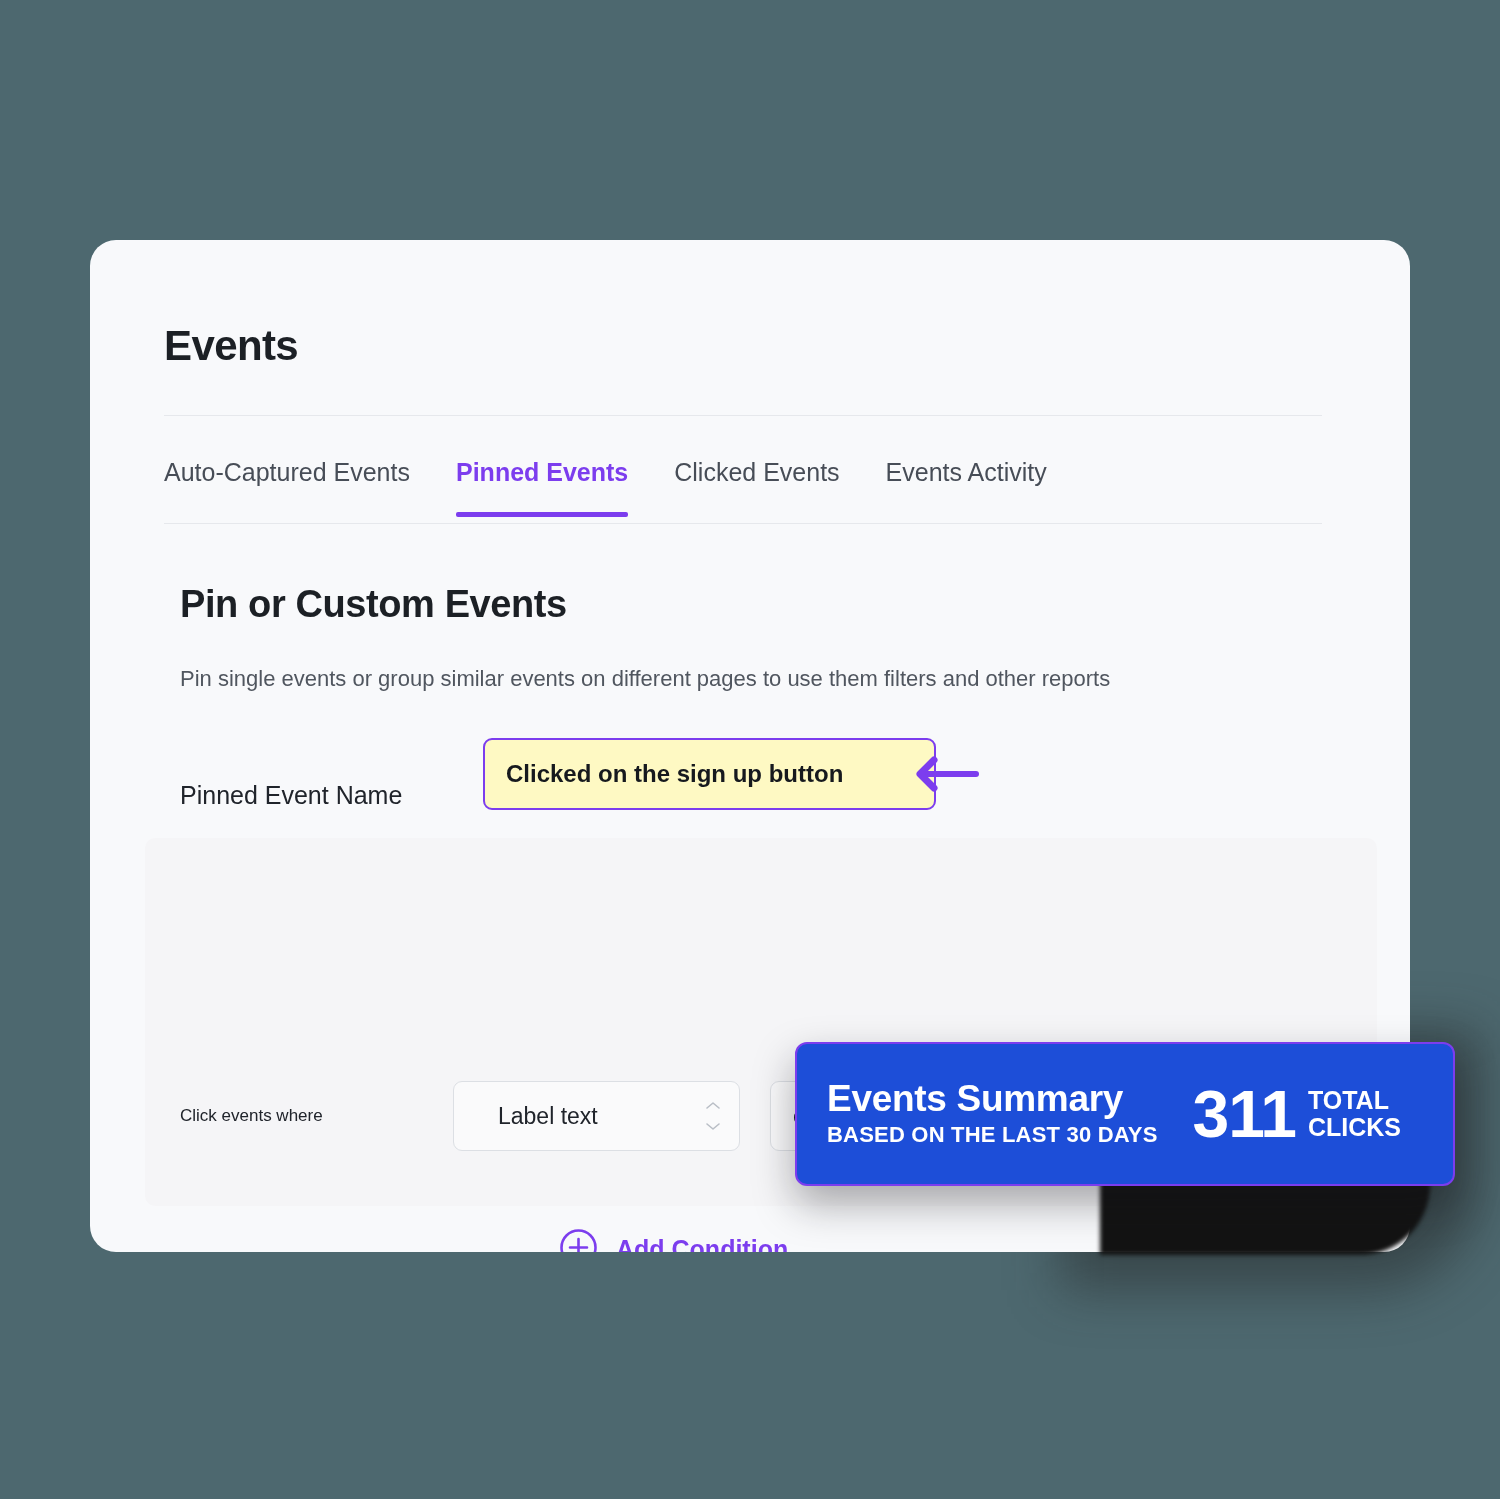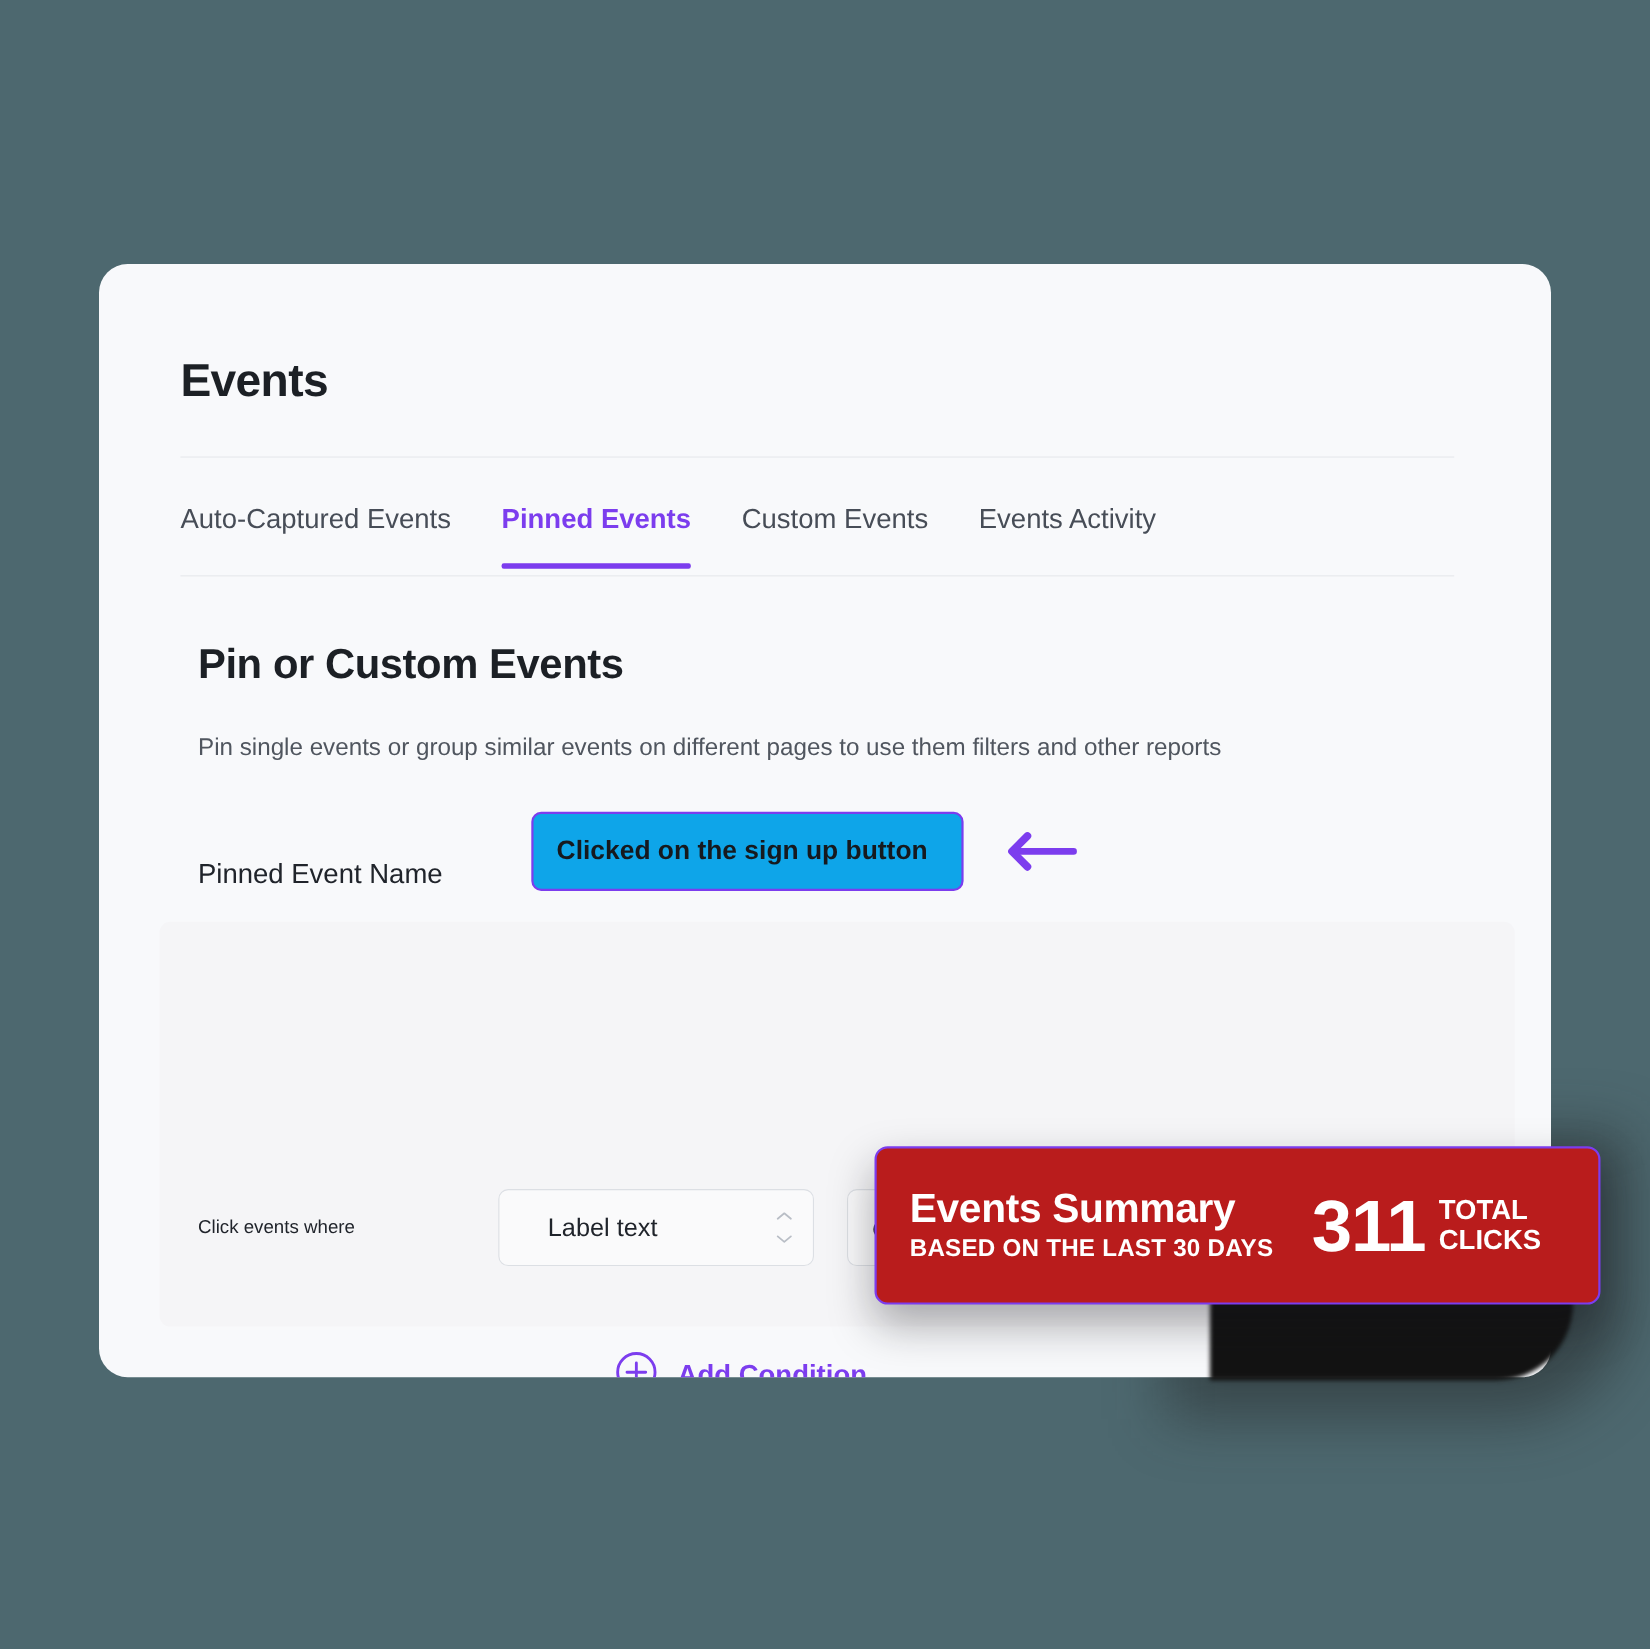--- a/index.html
+++ b/index.html
@@ -149,25 +149,25 @@
     top: 498px;
     display: flex;
     align-items: flex-end;
   }
   .name-label {
     font-size: 25px;
     color: #20242b;
     width: 303px;
   }
   .name-input {
-    width: 393px;
+    width: 453px;
     height: 72px;
     border: 2px solid #7c3dee;
     border-radius: 9px;
-    background: #0ea5e9;
+    background: #fef9c3;
     display: flex;
     align-items: center;
     padding-left: 21px;
     font-size: 24px;
     font-weight: bold;
     color: #16191e;
     cursor: text;
   }
 
   .pointer-arrow {
@@ -250,21 +250,21 @@
     color: #7c3dee;
   }
 
   
   .summary-card {
     position: absolute;
     left: 795px;
     top: 1042px;
     width: 660px;
     height: 144px;
-    background: #b91c1c;
+    background: #1d4ed8;
     border: 2px solid #7c3dee;
     border-radius: 12px;
     display: flex;
     align-items: center;
     z-index: 5;
     box-shadow: 0 18px 40px rgba(20,20,25,0.35);
   }
   .summary-left {
     padding-left: 30px;
     flex: 1;
@@ -316,21 +316,21 @@
     <div class="header-divider"></div>
 
     <div class="tabs">
       <div class="tab">
         <span>Auto-Captured Events</span>
       </div>
       <div class="tab active">
         <span>Pinned Events</span>
       </div>
       <div class="tab">
-        <span>Custom Events</span>
+        <span>Clicked Events</span>
       </div>
       <div class="tab">
         <span>Events Activity</span>
       </div>
     </div>
     <div class="tabs-divider"></div>
 
     <div class="section-title">Pin or Custom Events</div>
     <div class="section-desc">Pin single events or group similar events on different pages to use them filters and other reports</div>
 

